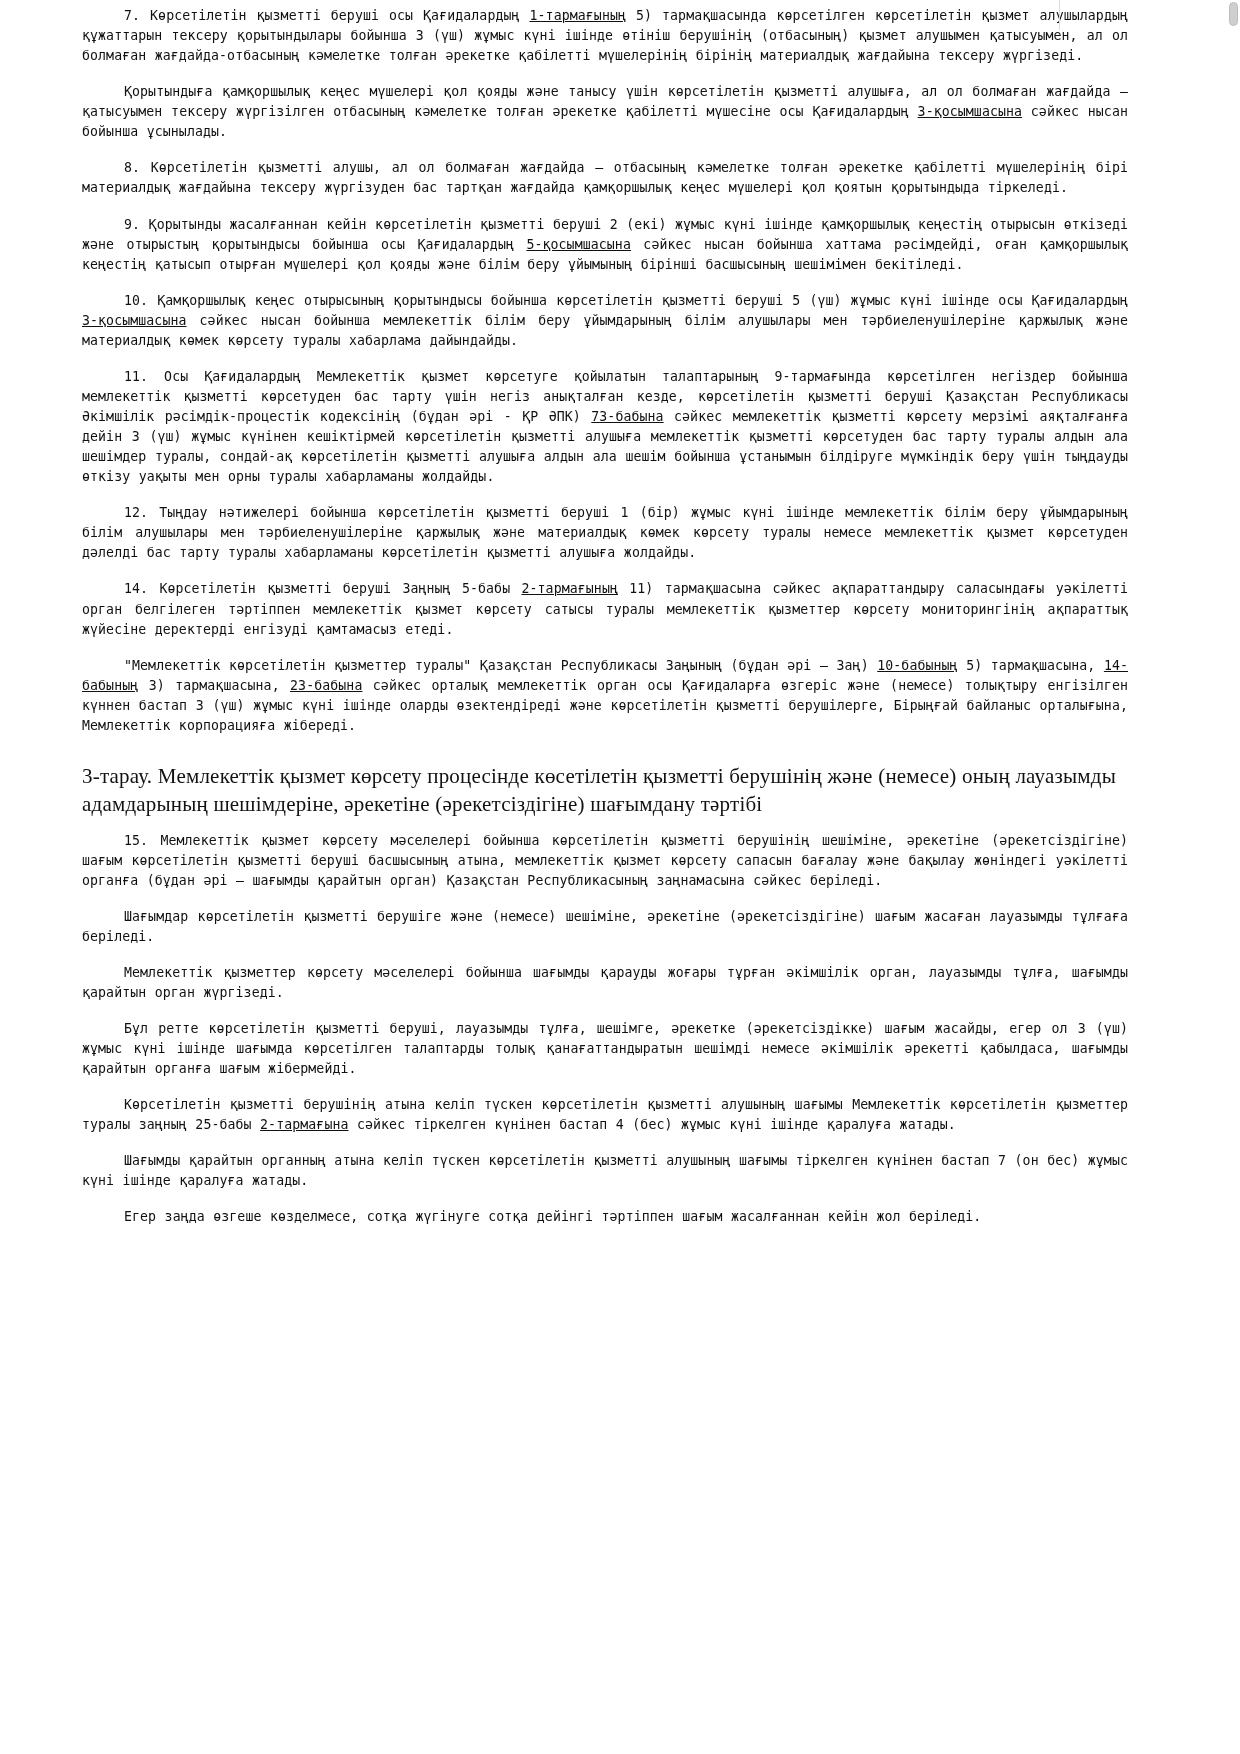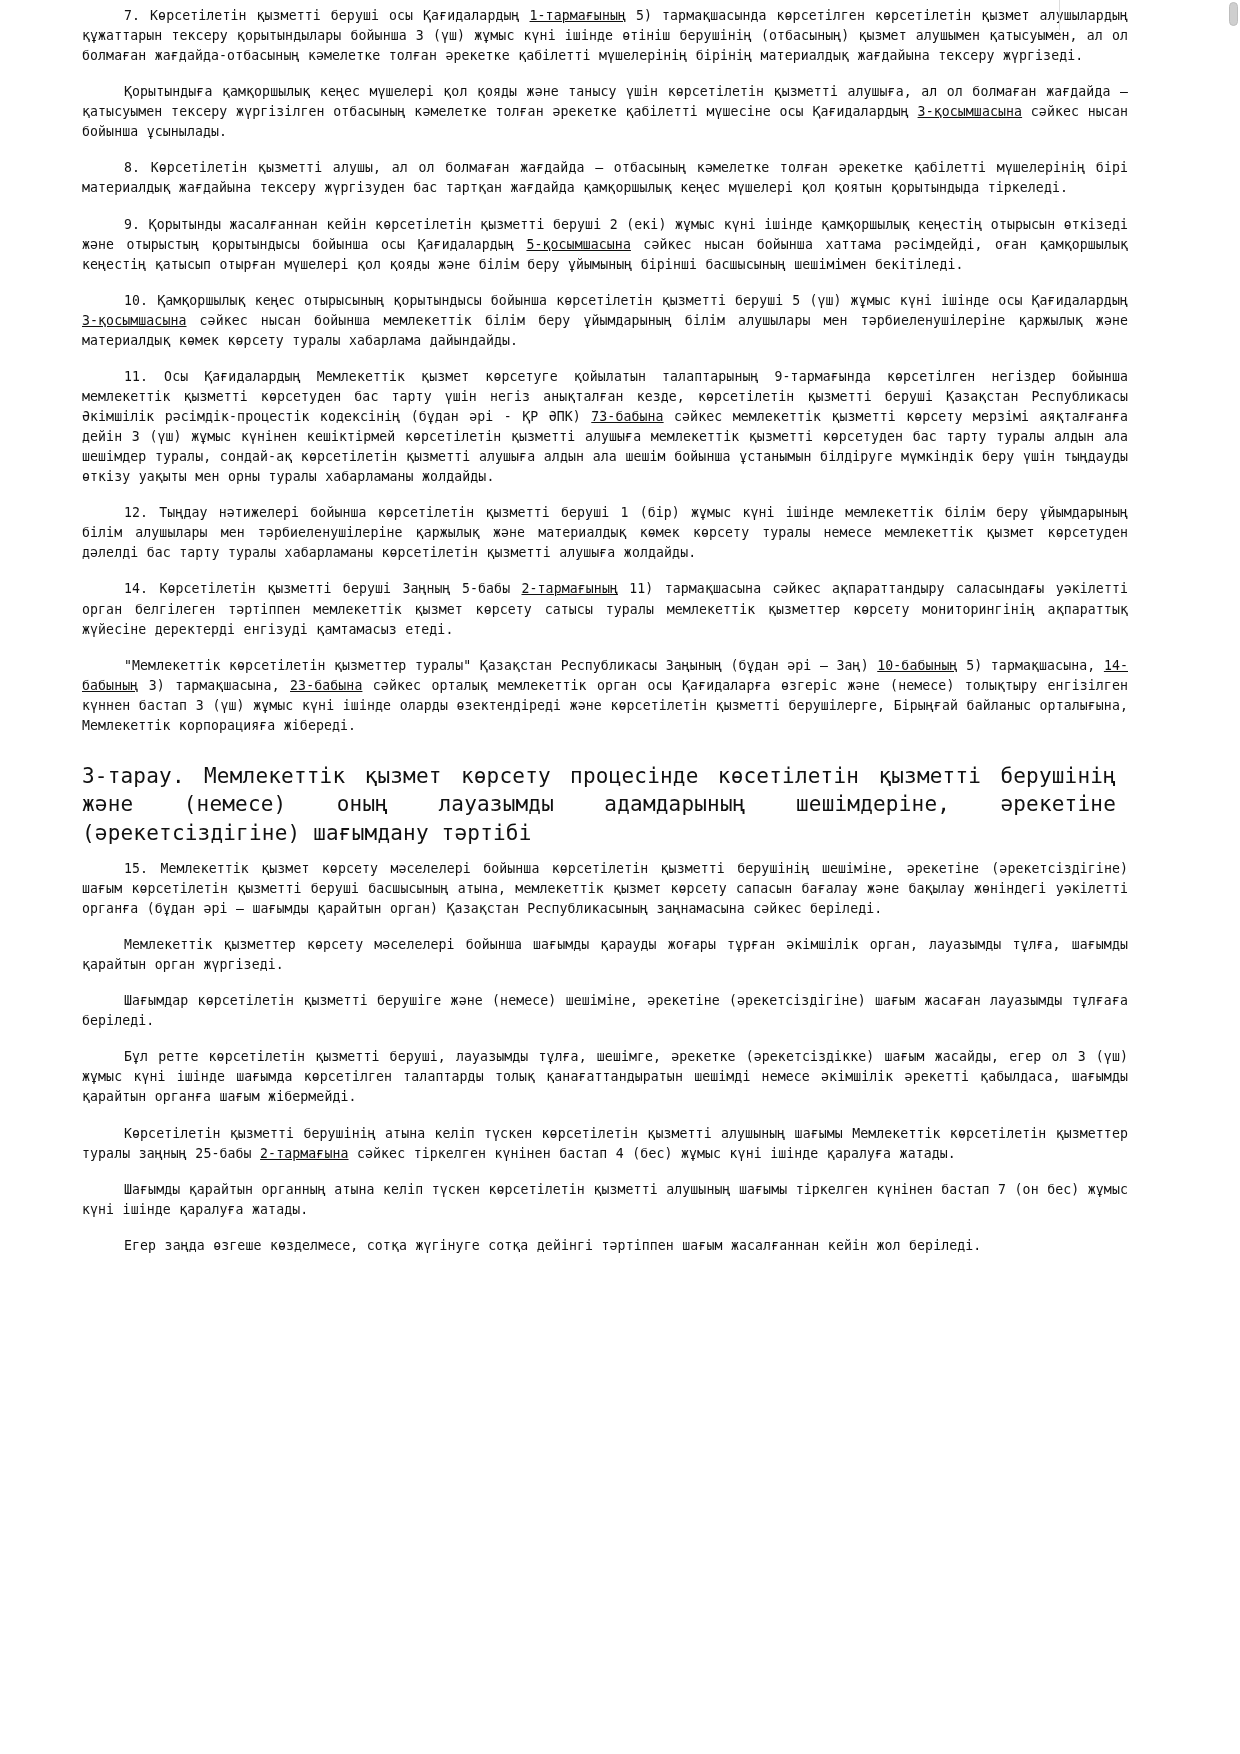--- a/index.html
+++ b/index.html
@@ -35,20 +35,21 @@
     margin-top: 28px;
   }
   h2.chapter {
     font-size: 21px;
     font-weight: normal;
     line-height: 1.35;
     margin: 26px 12px 12px 0;
     text-align: justify;
     letter-spacing: 0.2px;
     color: #111111;
+    font-family: Liberation Serif, serif;
   }
   .scrollbar-track {
     position: absolute;
     top: 0;
     right: 0;
     width: 14px;
     height: 1754px;
     background: #ffffff;
   }
   .scrollbar-thumb {
@@ -82,22 +83,22 @@
       <p class="para"><span>9. Қорытынды жасалғаннан кейін көрсетілетін қызметті беруші 2 (екі) жұмыс күні ішінде қамқоршылық кеңестің отырысын өткізеді және отырыстың қорытындысы бойынша осы Қағидалардың </span><span class="u">5-қосымшасына</span><span> сәйкес нысан бойынша хаттама рәсімдейді, оған қамқоршылық кеңестің қатысып отырған мүшелері қол қояды және білім беру ұйымының бірінші басшысының шешімімен бекітіледі.</span></p>
       <p class="para"><span>10. Қамқоршылық кеңес отырысының қорытындысы бойынша көрсетілетін қызметті беруші 5 (үш) жұмыс күні ішінде осы Қағидалардың </span><span class="u">3-қосымшасына</span><span> сәйкес нысан бойынша мемлекеттік білім беру ұйымдарының білім алушылары мен тәрбиеленушілеріне қаржылық және материалдық көмек көрсету туралы хабарлама дайындайды.</span></p>
       <p class="para"><span>11. Осы Қағидалардың Мемлекеттік қызмет көрсетуге қойылатын талаптарының 9-тармағында көрсетілген негіздер бойынша мемлекеттік қызметті көрсетуден бас тарту үшін негіз анықталған кезде, көрсетілетін қызметті беруші Қазақстан Республикасы Әкімшілік рәсімдік-процестік кодексінің (бұдан әрі - ҚР ӘПК) </span><span class="u">73-бабына</span><span> сәйкес мемлекеттік қызметті көрсету мерзімі аяқталғанға дейін 3 (үш) жұмыс күнінен кешіктірмей көрсетілетін қызметті алушыға мемлекеттік қызметті көрсетуден бас тарту туралы алдын ала шешімдер туралы, сондай-ақ көрсетілетін қызметті алушыға алдын ала шешім бойынша ұстанымын білдіруге мүмкіндік беру үшін тыңдауды өткізу уақыты мен орны туралы хабарламаны жолдайды.</span></p>
       <p class="para"><span>12. Тыңдау нәтижелері бойынша көрсетілетін қызметті беруші 1 (бір) жұмыс күні ішінде мемлекеттік білім беру ұйымдарының білім алушылары мен тәрбиеленушілеріне қаржылық және материалдық көмек көрсету туралы немесе мемлекеттік қызмет көрсетуден дәлелді бас тарту туралы хабарламаны көрсетілетін қызметті алушыға жолдайды.</span></p>
       <p class="para"><span>14. Көрсетілетін қызметті беруші Заңның 5-бабы </span><span class="u">2-тармағының</span><span> 11) тармақшасына сәйкес ақпараттандыру саласындағы уәкілетті орган белгілеген тәртіппен мемлекеттік қызмет көрсету сатысы туралы мемлекеттік қызметтер көрсету мониторингінің ақпараттық жүйесіне деректерді енгізуді қамтамасыз етеді.</span></p>
       <p class="para"><span>"Мемлекеттік көрсетілетін қызметтер туралы" Қазақстан Республикасы Заңының (бұдан әрі – Заң) </span><span class="u">10-бабының</span><span> 5) тармақшасына, </span><span class="u">14-бабының</span><span> 3) тармақшасына, </span><span class="u">23-бабына</span><span> сәйкес орталық мемлекеттік орган осы Қағидаларға өзгеріс және (немесе) толықтыру енгізілген күннен бастап 3 (үш) жұмыс күні ішінде оларды өзектендіреді және көрсетілетін қызметті берушілерге, Бірыңғай байланыс орталығына, Мемлекеттік корпорацияға жібереді.</span></p>
     </div>
   <h2 class="chapter">3-тарау. Мемлекеттік қызмет көрсету процесінде көсетілетін қызметті берушінің және (немесе) оның лауазымды адамдарының шешімдеріне, әрекетіне (әрекетсіздігіне) шағымдану тәртібі</h2>
   <div id="body-bottom">
       <p class="para"><span>15. Мемлекеттік қызмет көрсету мәселелері бойынша көрсетілетін қызметті берушінің шешіміне, әрекетіне (әрекетсіздігіне) шағым көрсетілетін қызметті беруші басшысының атына, мемлекеттік қызмет көрсету сапасын бағалау және бақылау жөніндегі уәкілетті органға (бұдан әрі – шағымды қарайтын орган) Қазақстан Республикасының заңнамасына сәйкес беріледі.</span></p>
+      <p class="para"><span>Шағымдар көрсетілетін қызметті берушіге және (немесе) шешіміне, әрекетіне (әрекетсіздігіне) шағым жасаған лауазымды тұлғаға беріледі.</span></p>
       <p class="para"><span>Мемлекеттік қызметтер көрсету мәселелері бойынша шағымды қарауды жоғары тұрған әкімшілік орган, лауазымды тұлға, шағымды қарайтын орган жүргізеді.</span></p>
-      <p class="para"><span>Шағымдар көрсетілетін қызметті берушіге және (немесе) шешіміне, әрекетіне (әрекетсіздігіне) шағым жасаған лауазымды тұлғаға беріледі.</span></p>
       <p class="para"><span>Бұл ретте көрсетілетін қызметті беруші, лауазымды тұлға, шешімге, әрекетке (әрекетсіздікке) шағым жасайды, егер ол 3 (үш) жұмыс күні ішінде шағымда көрсетілген талаптарды толық қанағаттандыратын шешімді немесе әкімшілік әрекетті қабылдаса, шағымды қарайтын органға шағым жібермейді.</span></p>
       <p class="para"><span>Көрсетілетін қызметті берушінің атына келіп түскен көрсетілетін қызметті алушының шағымы Мемлекеттік көрсетілетін қызметтер туралы заңның 25-бабы </span><span class="u">2-тармағына</span><span> сәйкес тіркелген күнінен бастап 4 (бес) жұмыс күні ішінде қаралуға жатады.</span></p>
       <p class="para"><span>Шағымды қарайтын органның атына келіп түскен көрсетілетін қызметті алушының шағымы тіркелген күнінен бастап 7 (он бес) жұмыс күні ішінде қаралуға жатады.</span></p>
       <p class="para"><span>Егер заңда өзгеше көзделмесе, сотқа жүгінуге сотқа дейінгі тәртіппен шағым жасалғаннан кейін жол беріледі.</span></p>
     </div>
 </div>
 
 <div class="scroll-line"></div>
 <div class="scrollbar-track">
   <div class="scrollbar-thumb"></div>

